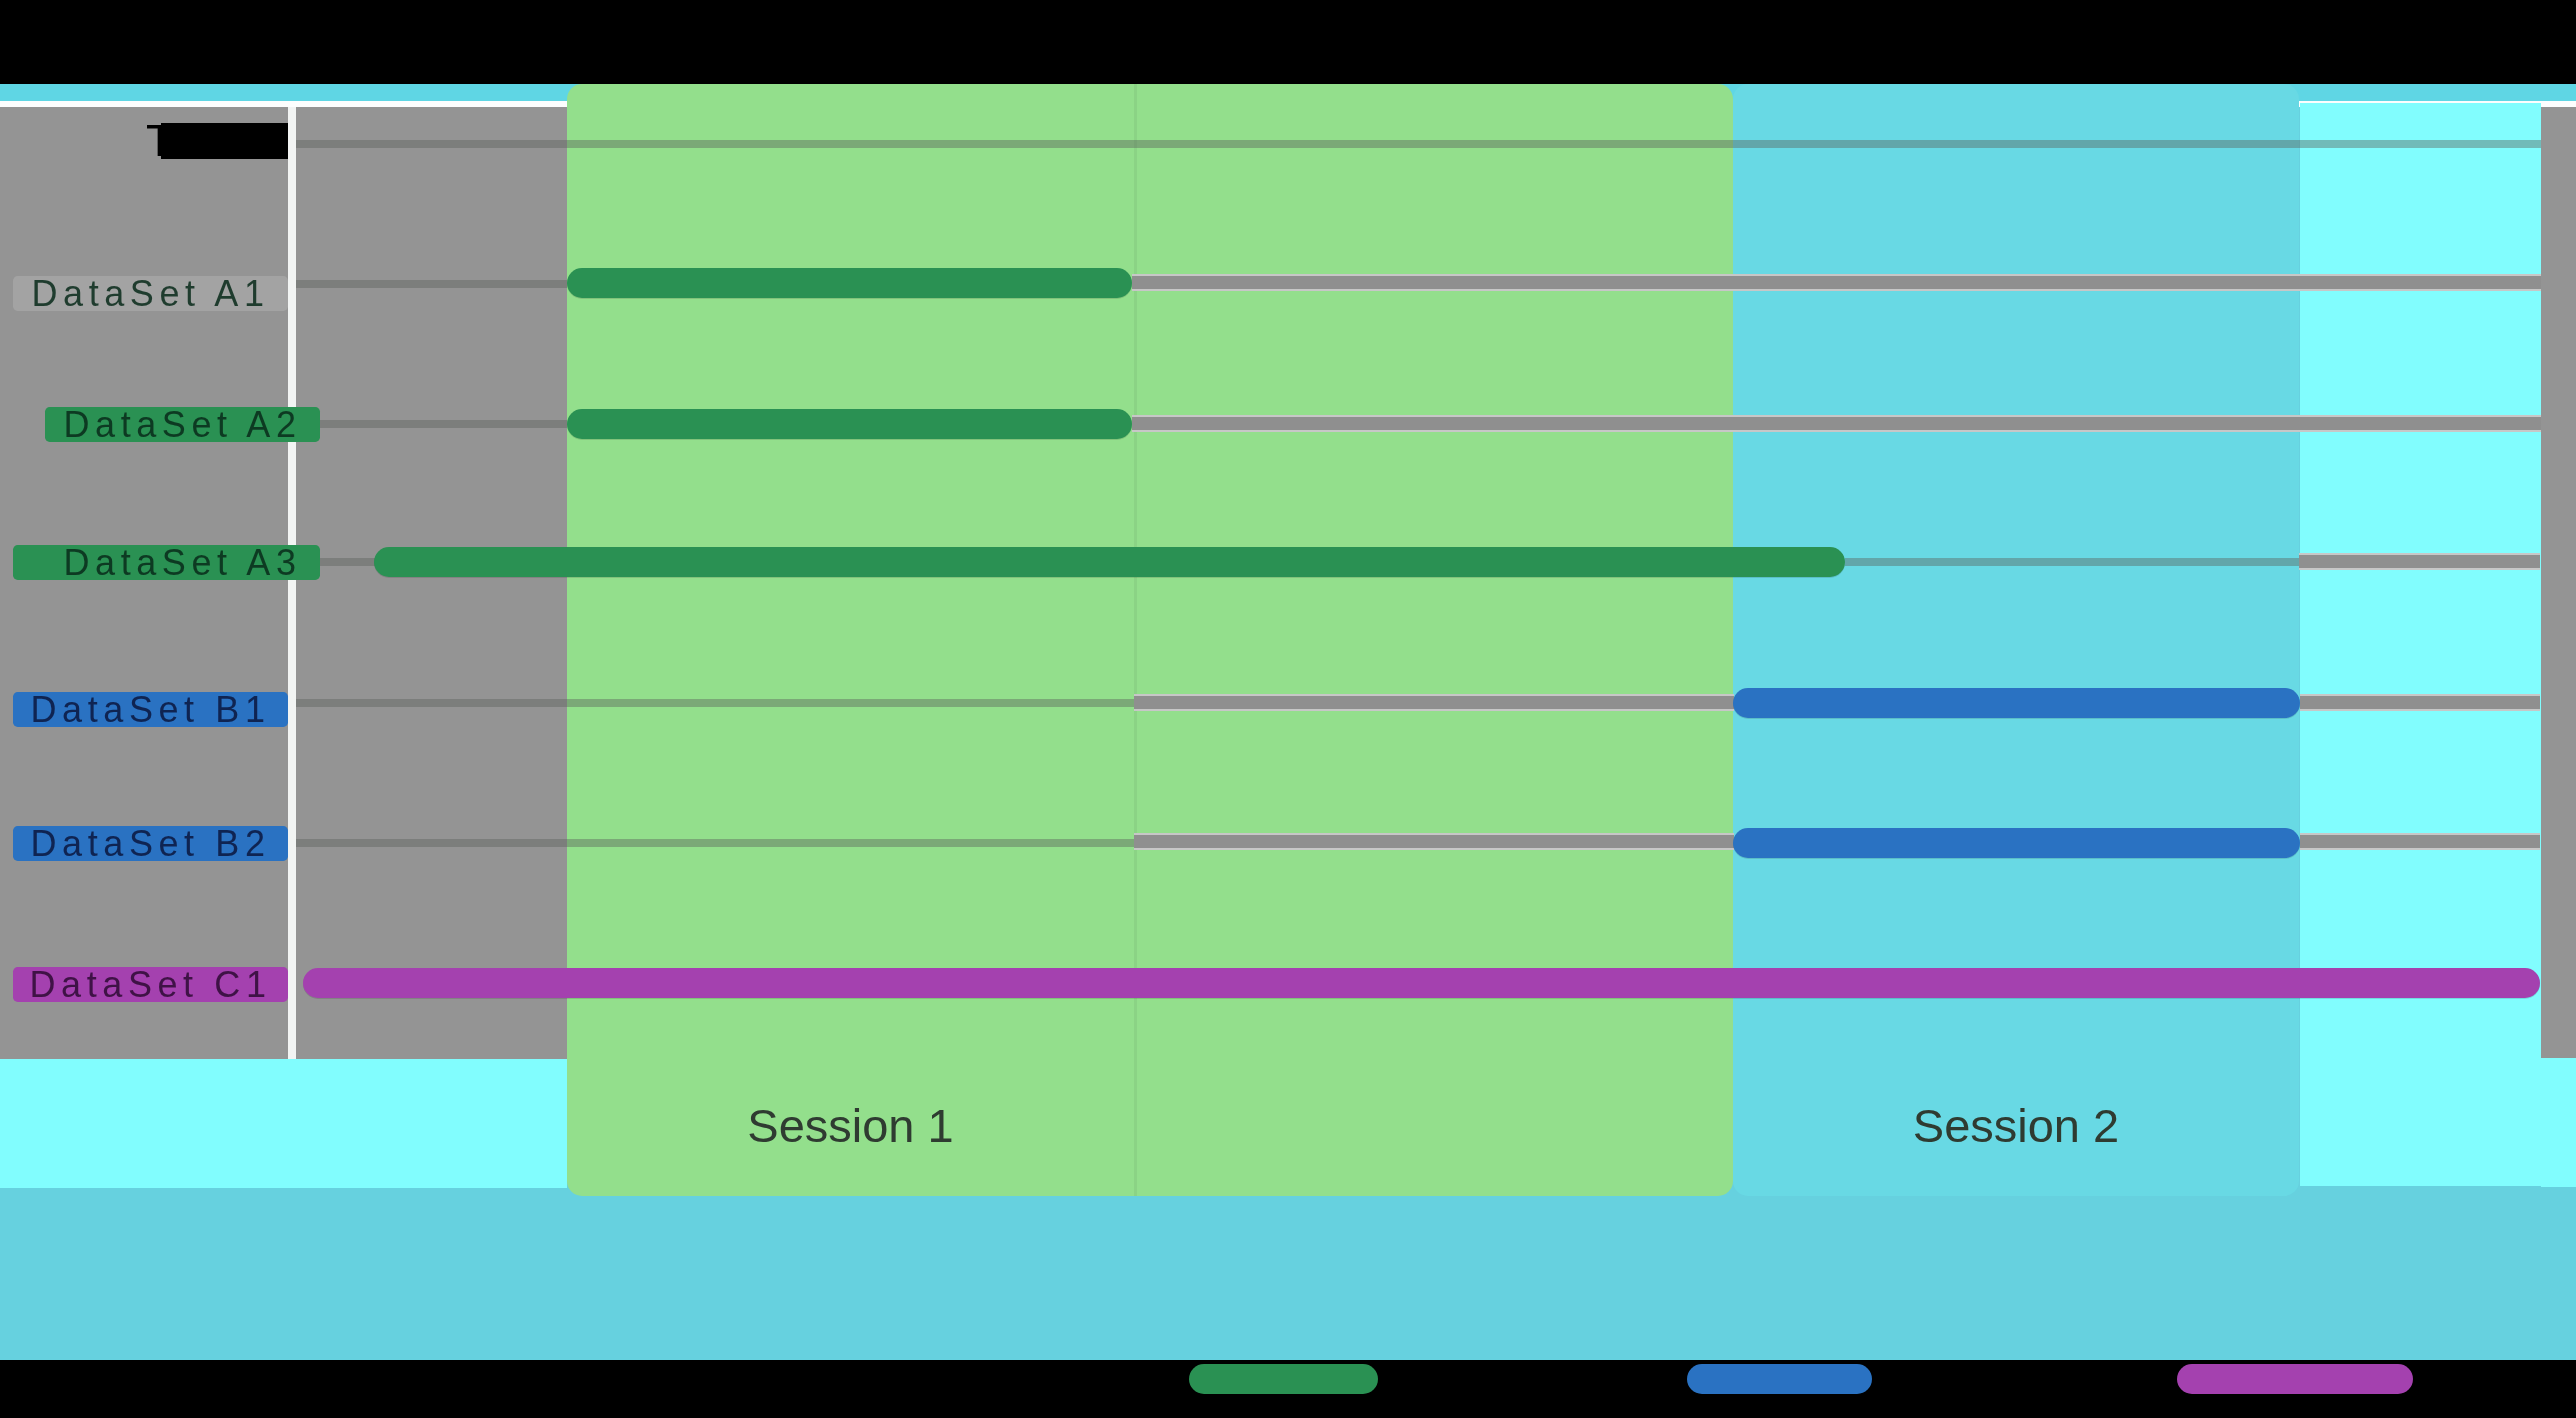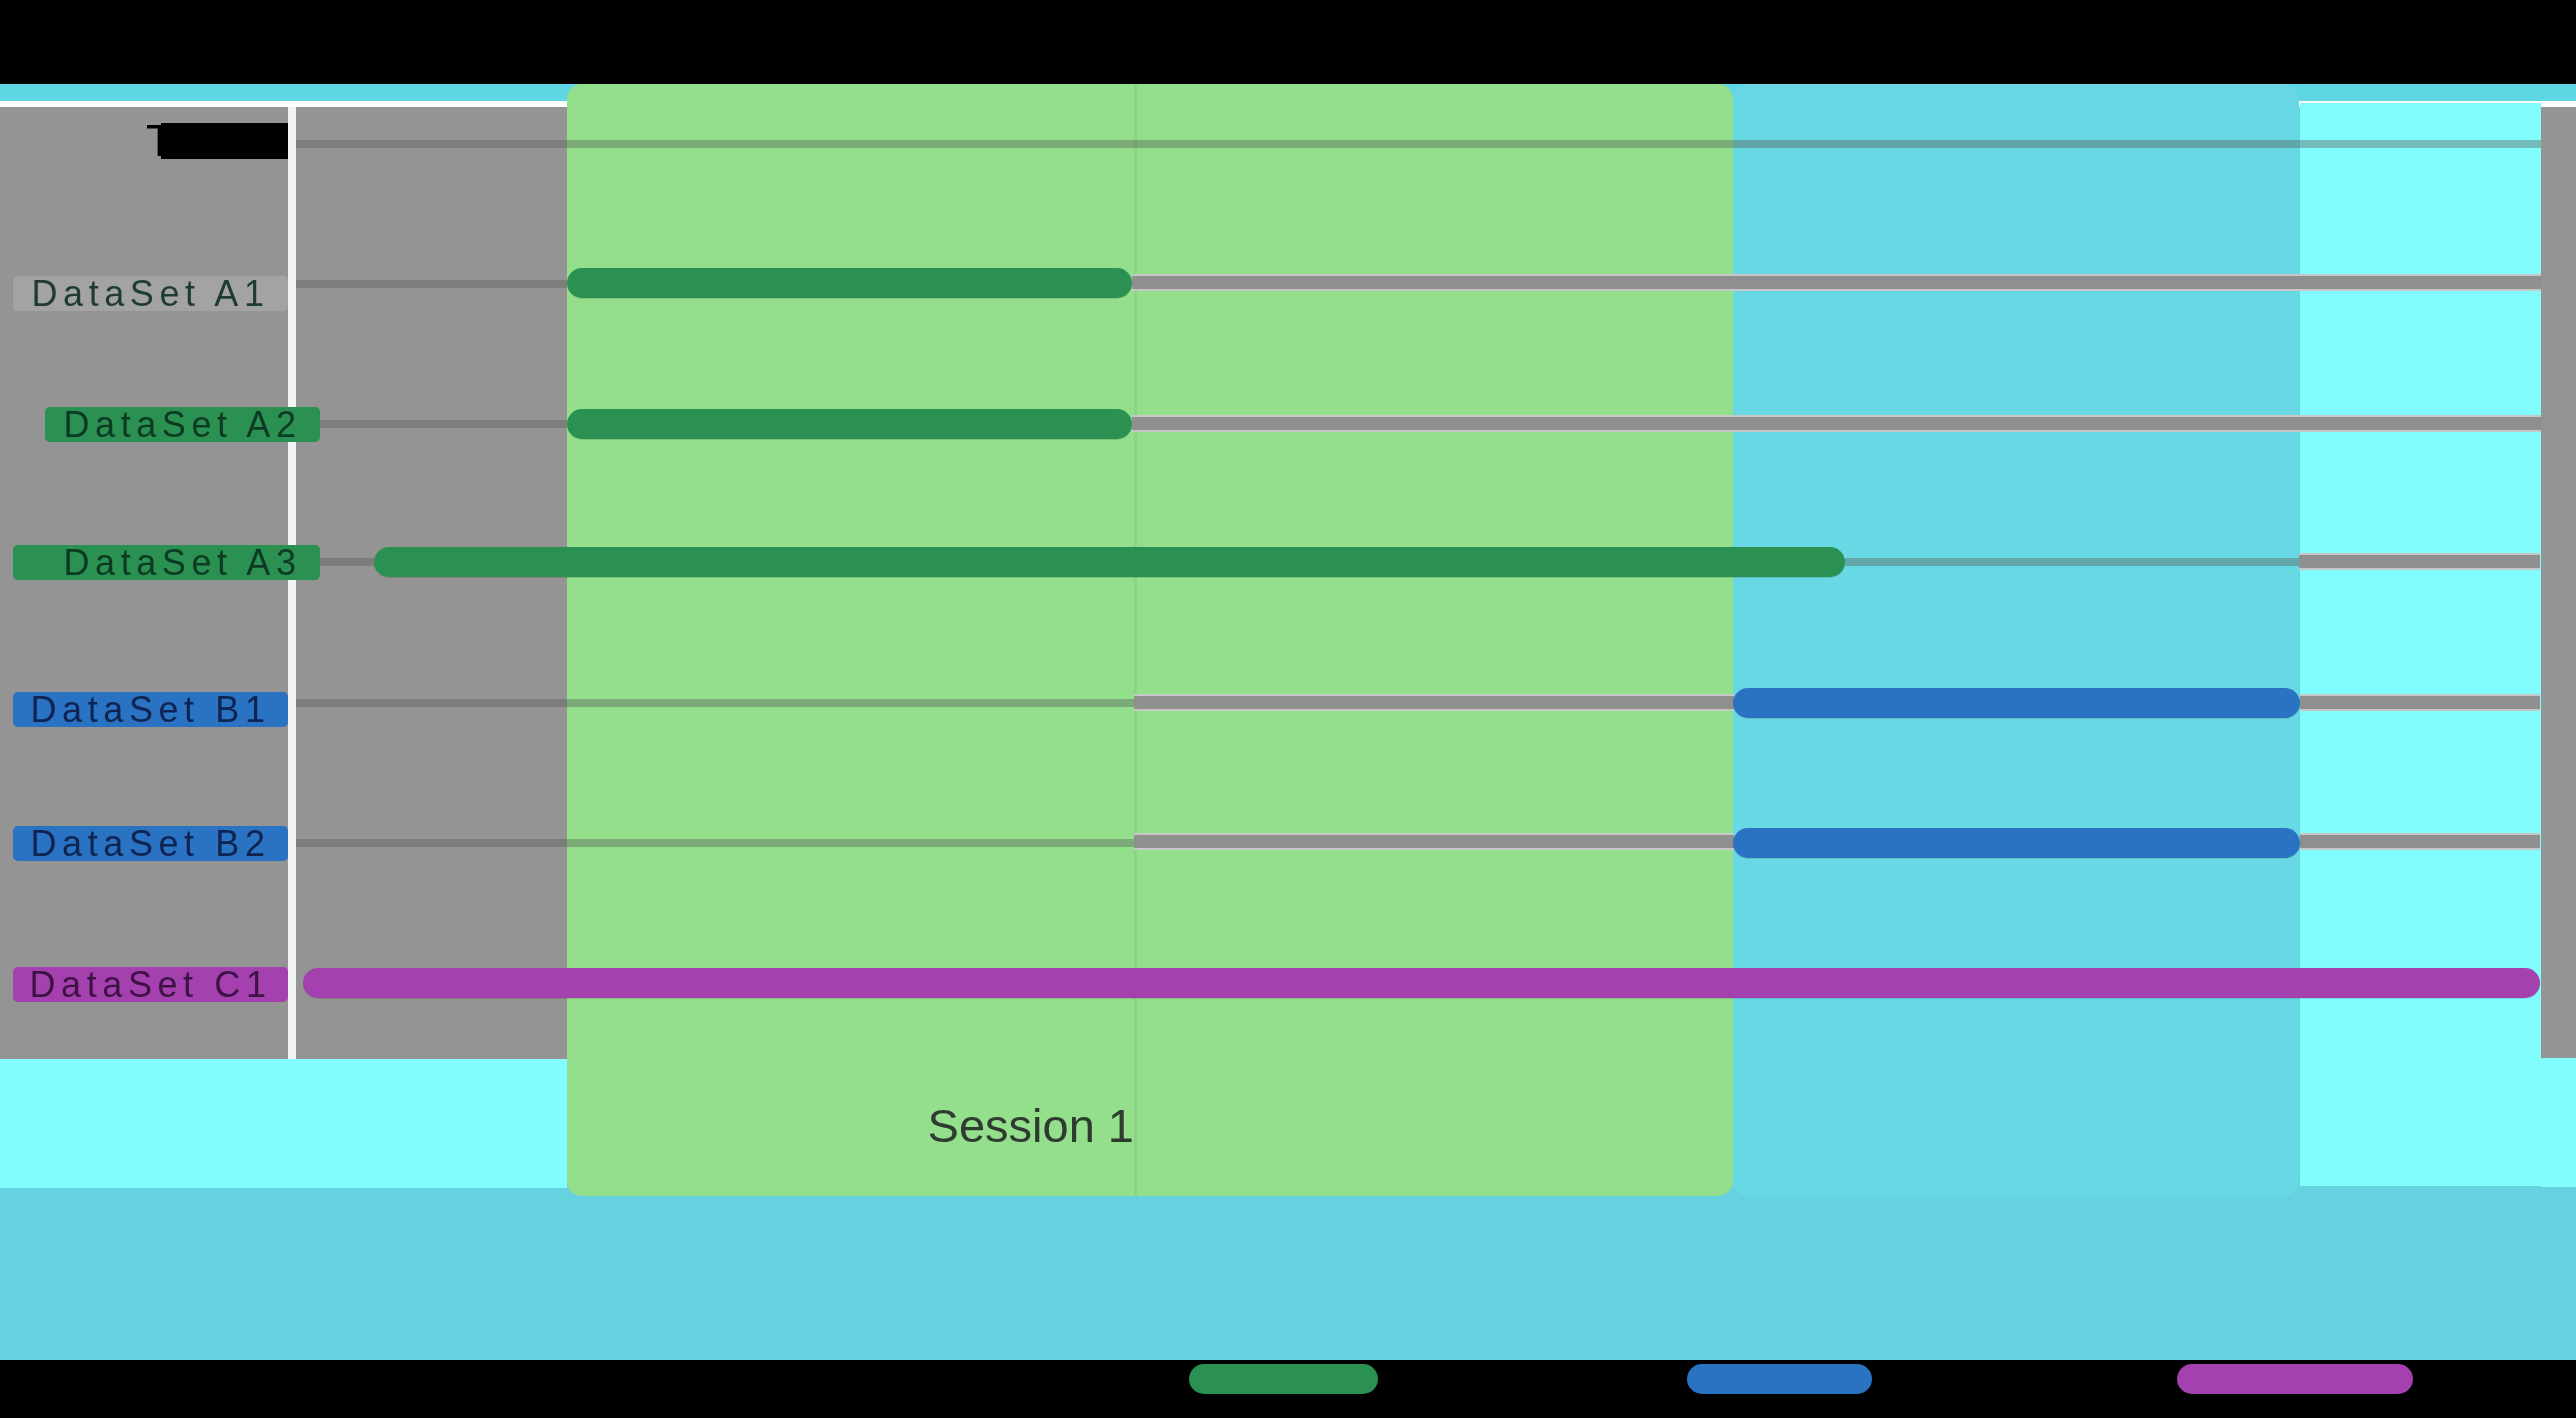--- a/index.html
+++ b/index.html
@@ -95,21 +95,22 @@
       <div class="abs bar" style="left: 1733px; width: 567px; top: 828px; background: rgb(42, 114, 194);"></div>
       <div class="abs pill" style="top: 826px; background: rgb(42, 114, 194);">
         <span style="color: rgba(10, 22, 62, 0.85);">DataSet B2</span>
       </div>
       <div class="abs bar" style="left: 303px; width: 2237px; top: 968px; background: rgb(164, 65, 175);"></div>
       <div class="abs pill" style="top: 967px; background: rgb(164, 65, 175);">
         <span style="color: rgba(46, 10, 52, 0.85);">DataSet C1</span>
       </div>
     </div>
 
-  <div class="abs session-label" style="left:567px;width:567px;text-align:right;">Session 1</div>
+  <div class="abs session-label" style="left:567px;width:567px;">Session 1</div>
+  <div class="abs session-label" style="left:1733px;width:566px;">Session 2</div>
 
   <div class="abs bottom-black"></div>
   <div id="legend-layer" class="abs" style="left:0;top:0;width:2576px;height:1419px;">
       <div class="abs legend-pill" style="left: 1189px; width: 189px; background: rgb(42, 145, 83);"></div>
       <div class="abs legend-pill" style="left: 1687px; width: 185px; background: rgb(42, 114, 194);"></div>
       <div class="abs legend-pill" style="left: 2177px; width: 236px; background: rgb(164, 65, 175);"></div>
     </div>
 </div>
 
 

